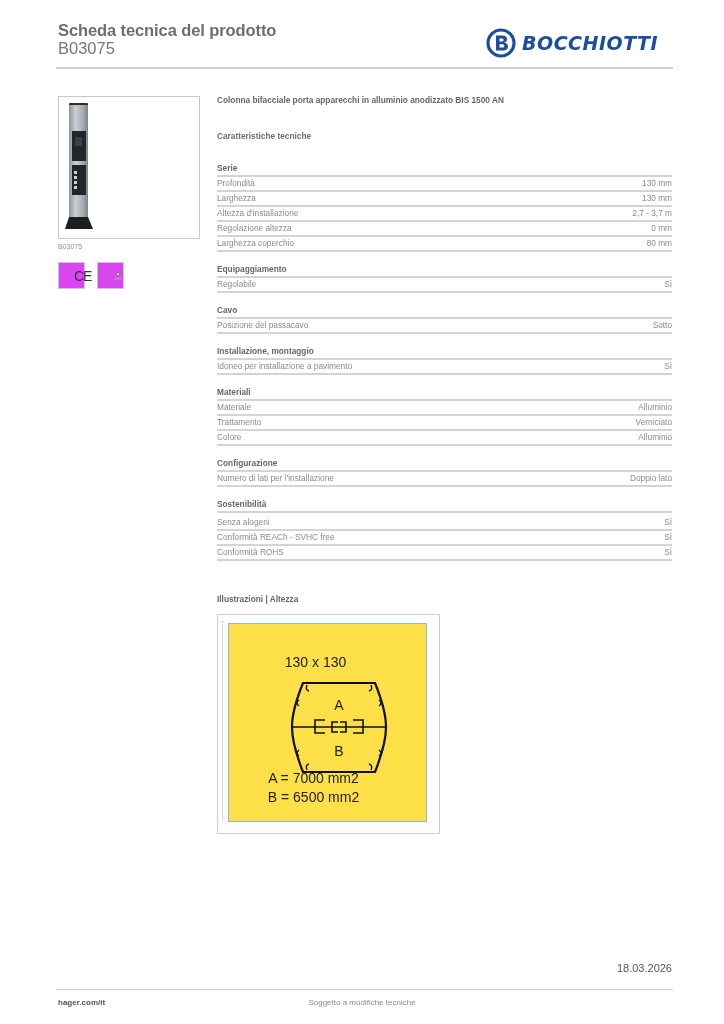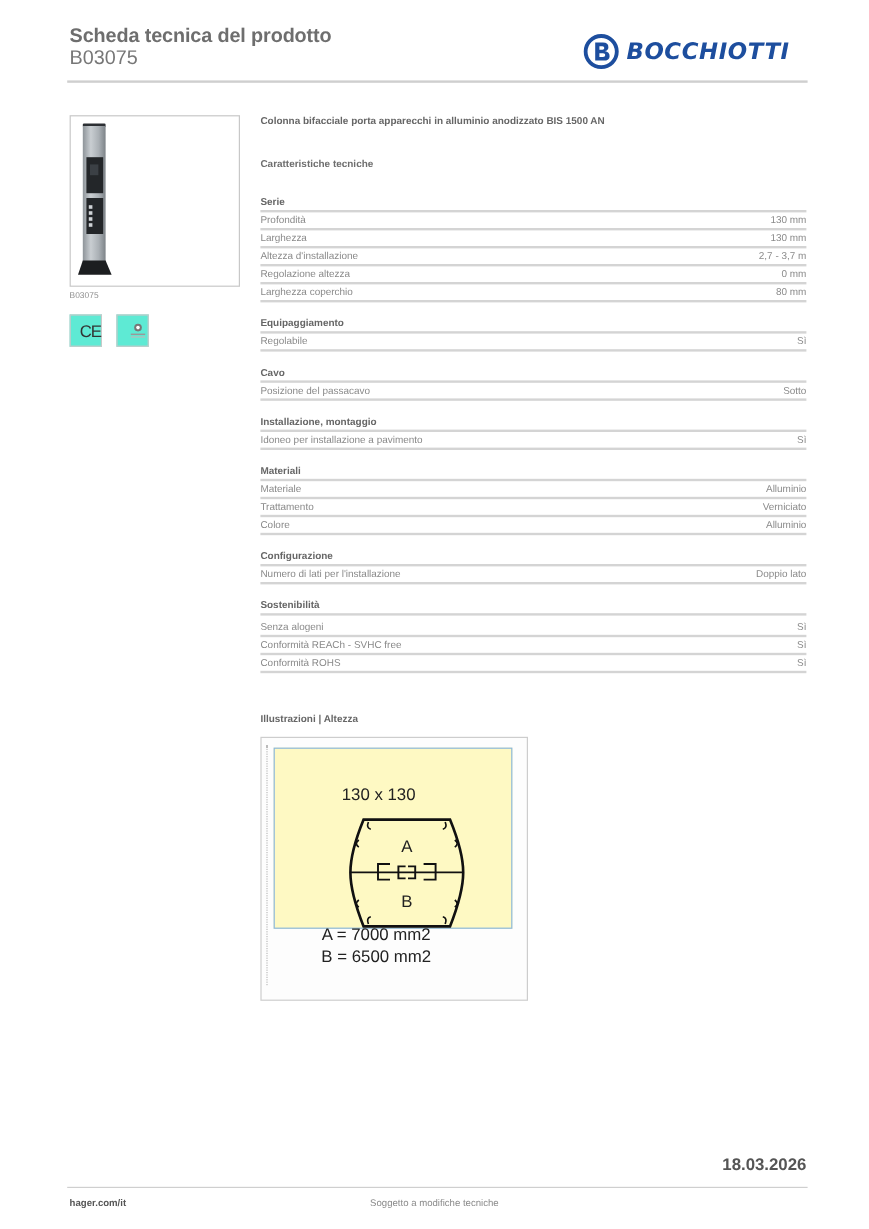--- a/index.html
+++ b/index.html
@@ -32,22 +32,22 @@
   .product-frame {
     position: absolute; left: 58px; top: 96px; width: 142px; height: 143px;
     border: 1px solid #c8c8c8; box-sizing: border-box; background: #fff;
   }
   .product-img { position: absolute; left: 6px; top: 4px; width: 30px; height: 132px; }
   .product-caption {
     position: absolute; left: 58px; top: 243px; font-size: 7px; color: #8d8d8d;
   }
   .cert {
     position: absolute; top: 262px; width: 27px; height: 27px;
-    border: 1px solid #c8c8c8; box-sizing: border-box; background: #5eead4;
-    display: flex; align-items: center; justify-content: flex-end;
+    border: 1px solid #c8c8c8; box-sizing: border-box; background: #d946ef;
+    display: flex; align-items: center; justify-content: flex-start; padding-left: 15px;
   }
   .cert-ce { left: 58px; }
   .cert-other { left: 97px; }
   .ce-glyph { font-size: 14px; color: #333; letter-spacing: -1px; }
 
   
   .main { position: absolute; left: 217px; top: 93px; width: 455px; }
   .product-desc { font-size: 8.3px; font-weight: bold; color: #666; height: 14px; line-height: 14px; }
   .tech-title { margin-top: 22px; font-size: 8.3px; font-weight: bold; color: #6e6e6e; height: 14px; line-height: 14px; }
   .section { margin-top: 12px; }
@@ -62,42 +62,42 @@
   .row .val { text-align: right; }
   .illus-title {
     position: absolute; left: 217px; top: 594px;
     font-size: 8.3px; font-weight: bold; color: #666;
   }
   .illus-frame {
     position: absolute; left: 217px; top: 614px; width: 223px; height: 220px;
     border: 1px solid #cdcdcd; box-sizing: border-box; background: #fdfdfd;
   }
   .illus-inner {
-    position: absolute; left: 10px; top: 8px; width: 199px; height: 151px;
-    border: 1px solid #8db8dd; box-sizing: border-box; background: #fef9c3;
+    position: absolute; left: 10px; top: 8px; width: 199px; height: 199px;
+    border: 1px solid #8db8dd; box-sizing: border-box; background: #fde047;
   }
   .illus-dots {
     position: absolute; left: 4px; top: 6px; width: 1px; height: 200px;
     border-left: 1px dotted #bbb;
   }
   .drawing-label {
     position: absolute; left: 0; width: 100%; text-align: center;
     font-size: 14px; color: #222;
   }
   .dl-size { top: 30px; left: -12px; }
   .dl-a { top: 146px; }
   .dl-b { top: 165px; }
   .section-svg { position: absolute; left: 60px; top: 56px; width: 100px; height: 95px; }
 
   .footer-rule {
     position: absolute; left: 56px; top: 989px; width: 617px; height: 1px; background: #cfcfcf;
   }
   .footer-left { position: absolute; left: 58px; top: 998px; font-size: 8px; font-weight: bold; color: #555; }
   .footer-center { position: absolute; left: 0; width: 724px; top: 998px; text-align: center; font-size: 8px; color: #8a8a8a; }
-  .footer-right { position: absolute; right: 52px; top: 962px; font-size: 14px; font-weight: bold; color: #555; }
+  .footer-right { position: absolute; right: 52px; top: 962px; font-size: 11px; font-weight: normal; color: #555; }
 </style>
 </head>
 <body>
 
 <div class="header-title">Scheda tecnica del prodotto</div>
 <div class="header-code">B03075</div>
 <div class="logo">
   <svg class="logo-mark" viewBox="0 0 30 30">
     <circle cx="15" cy="15" r="13" fill="none" stroke="#1d4e9e" stroke-width="3.2"></circle>
     <path d="M10 7.5 H16.5 Q21 7.5 21 11.3 Q21 14 18 14.6 Q22 15.3 22 18.8 Q22 22.5 17 22.5 H10 Z" fill="#1d4e9e"></path>

